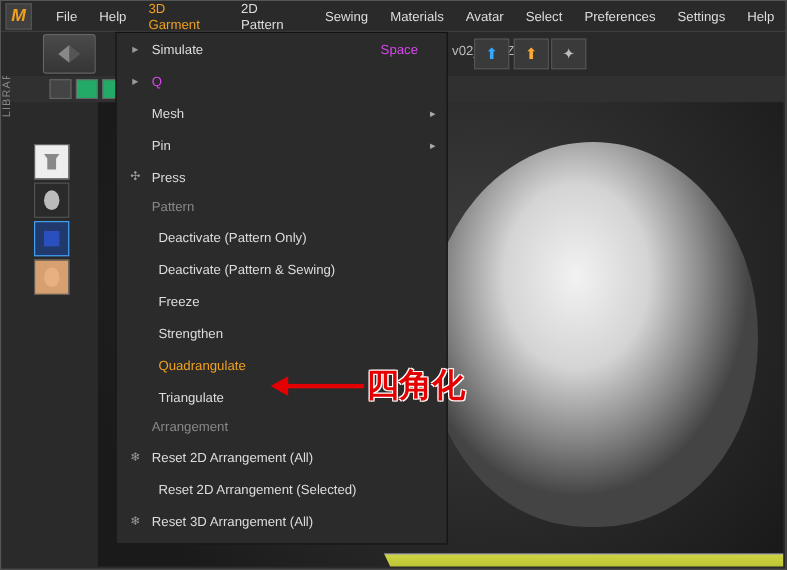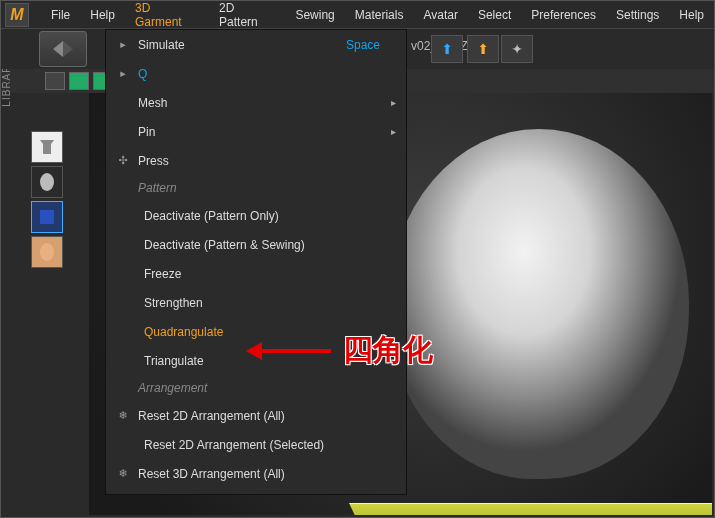--- a/index.html
+++ b/index.html
@@ -131,42 +131,42 @@
     padding-bottom: 6px;
   }
   .dd-row {
     display: flex; align-items: center;
     height: 29px;
     padding-left: 8px;
     color: #ddd;
   }
   .dd-icon { width: 18px; text-align:center; font-size:11px; color:#999; margin-right: 6px; }
   .dd-label { flex: 1; }
-  .dd-short { width: 60px; color:#0ea5e9; }
+  .dd-short { width: 60px; color:#d946ef; }
   .dd-sub { color:#aaa; font-size:10px; margin-right:10px;}
-  .dd-section { color:#888; padding-left: 32px; height:26px; display:flex;align-items:center; font-style:italic;}
+  .dd-section { color:#888; padding-left: 32px; height:26px; display:flex;align-items:center; }
   .dd-indent { padding-left: 38px; }
   .dd-hl { color:#f0a020; }
   .annot {
     position: absolute;
     left: 250px; top: 329px;
     z-index: 60;
     display:flex; align-items:center;
   }
   .arrow {
     width: 80px; height: 4px; background:#e40000;
     position:relative;
   }
   .arrow::before{
     content:""; position:absolute; left:-14px; top:-7px;
     border: 9px solid transparent; border-right:16px solid #e40000;
   }
   .annot-text {
     font-size: 30px; color:#e40000; font-weight:bold;
-    margin-left: 12px;
+    margin-left: 2px;
     text-shadow: 1px 1px 0 #fff, -1px -1px 0 #fff, 1px -1px 0 #fff, -1px 1px 0 #fff;
   }
 </style>
 </head>
 <body>
 
 <div class="menubar">
   <div class="app-icon">
       <span>M</span>
     </div>

